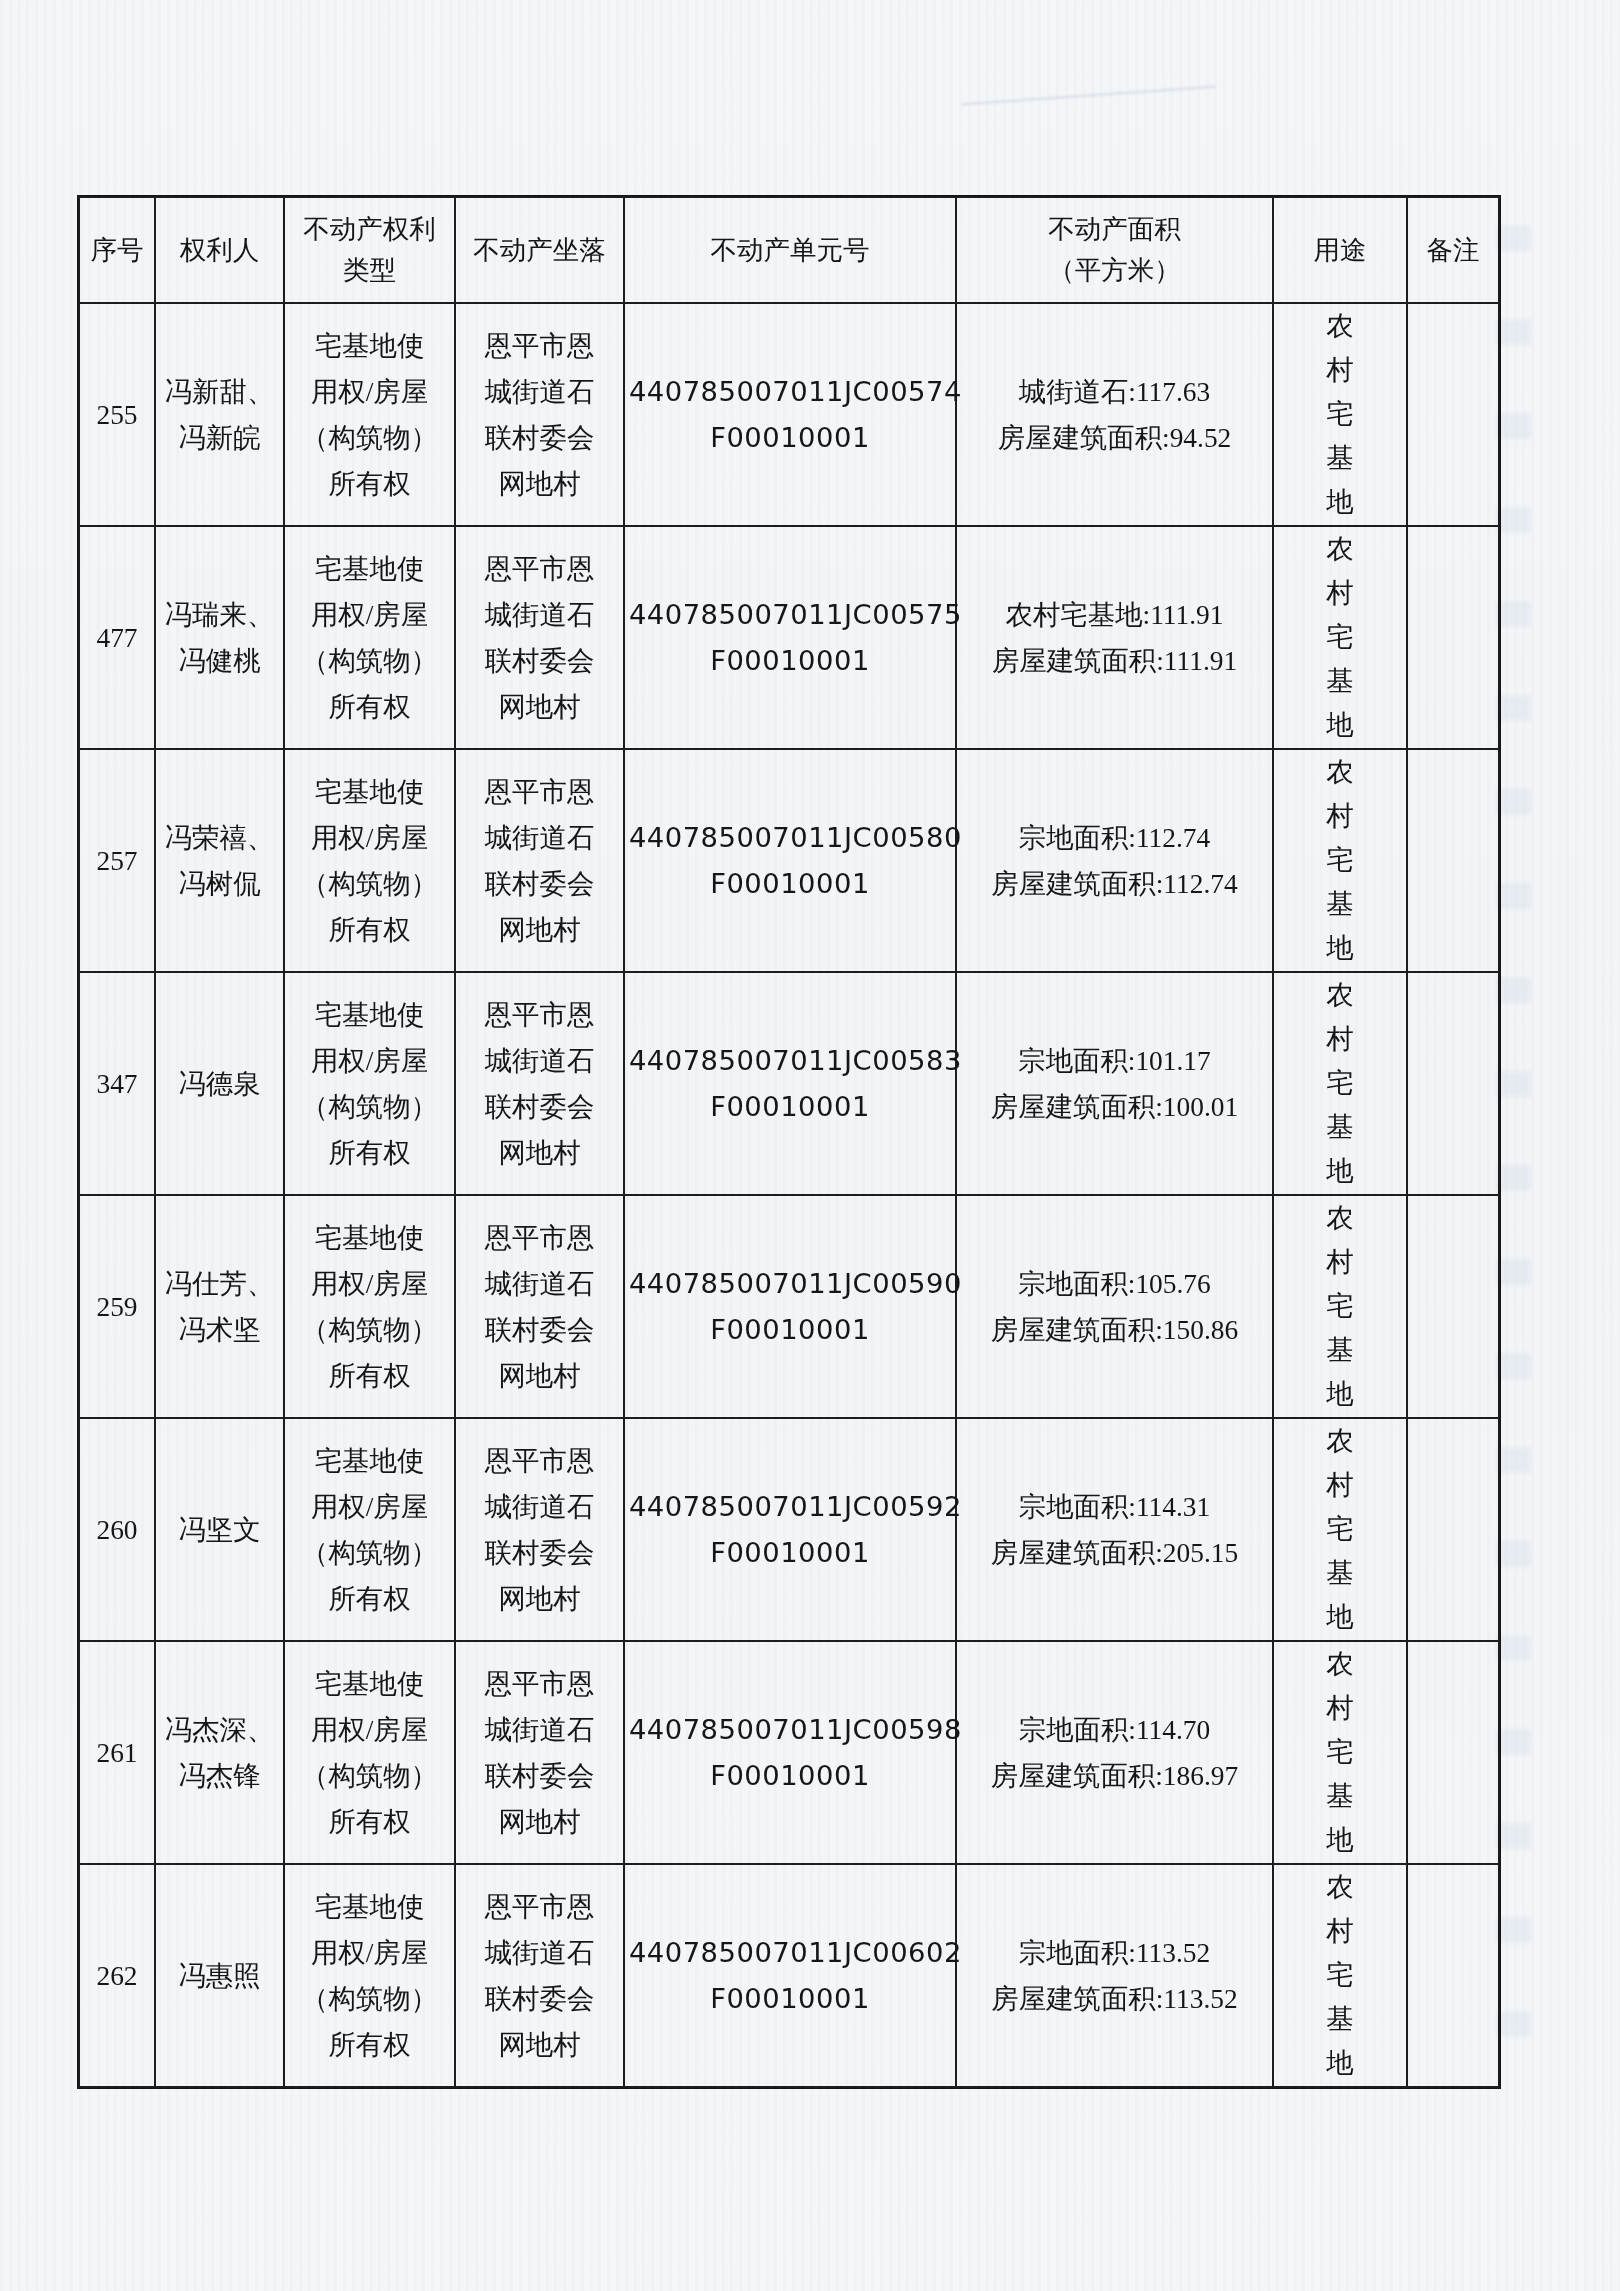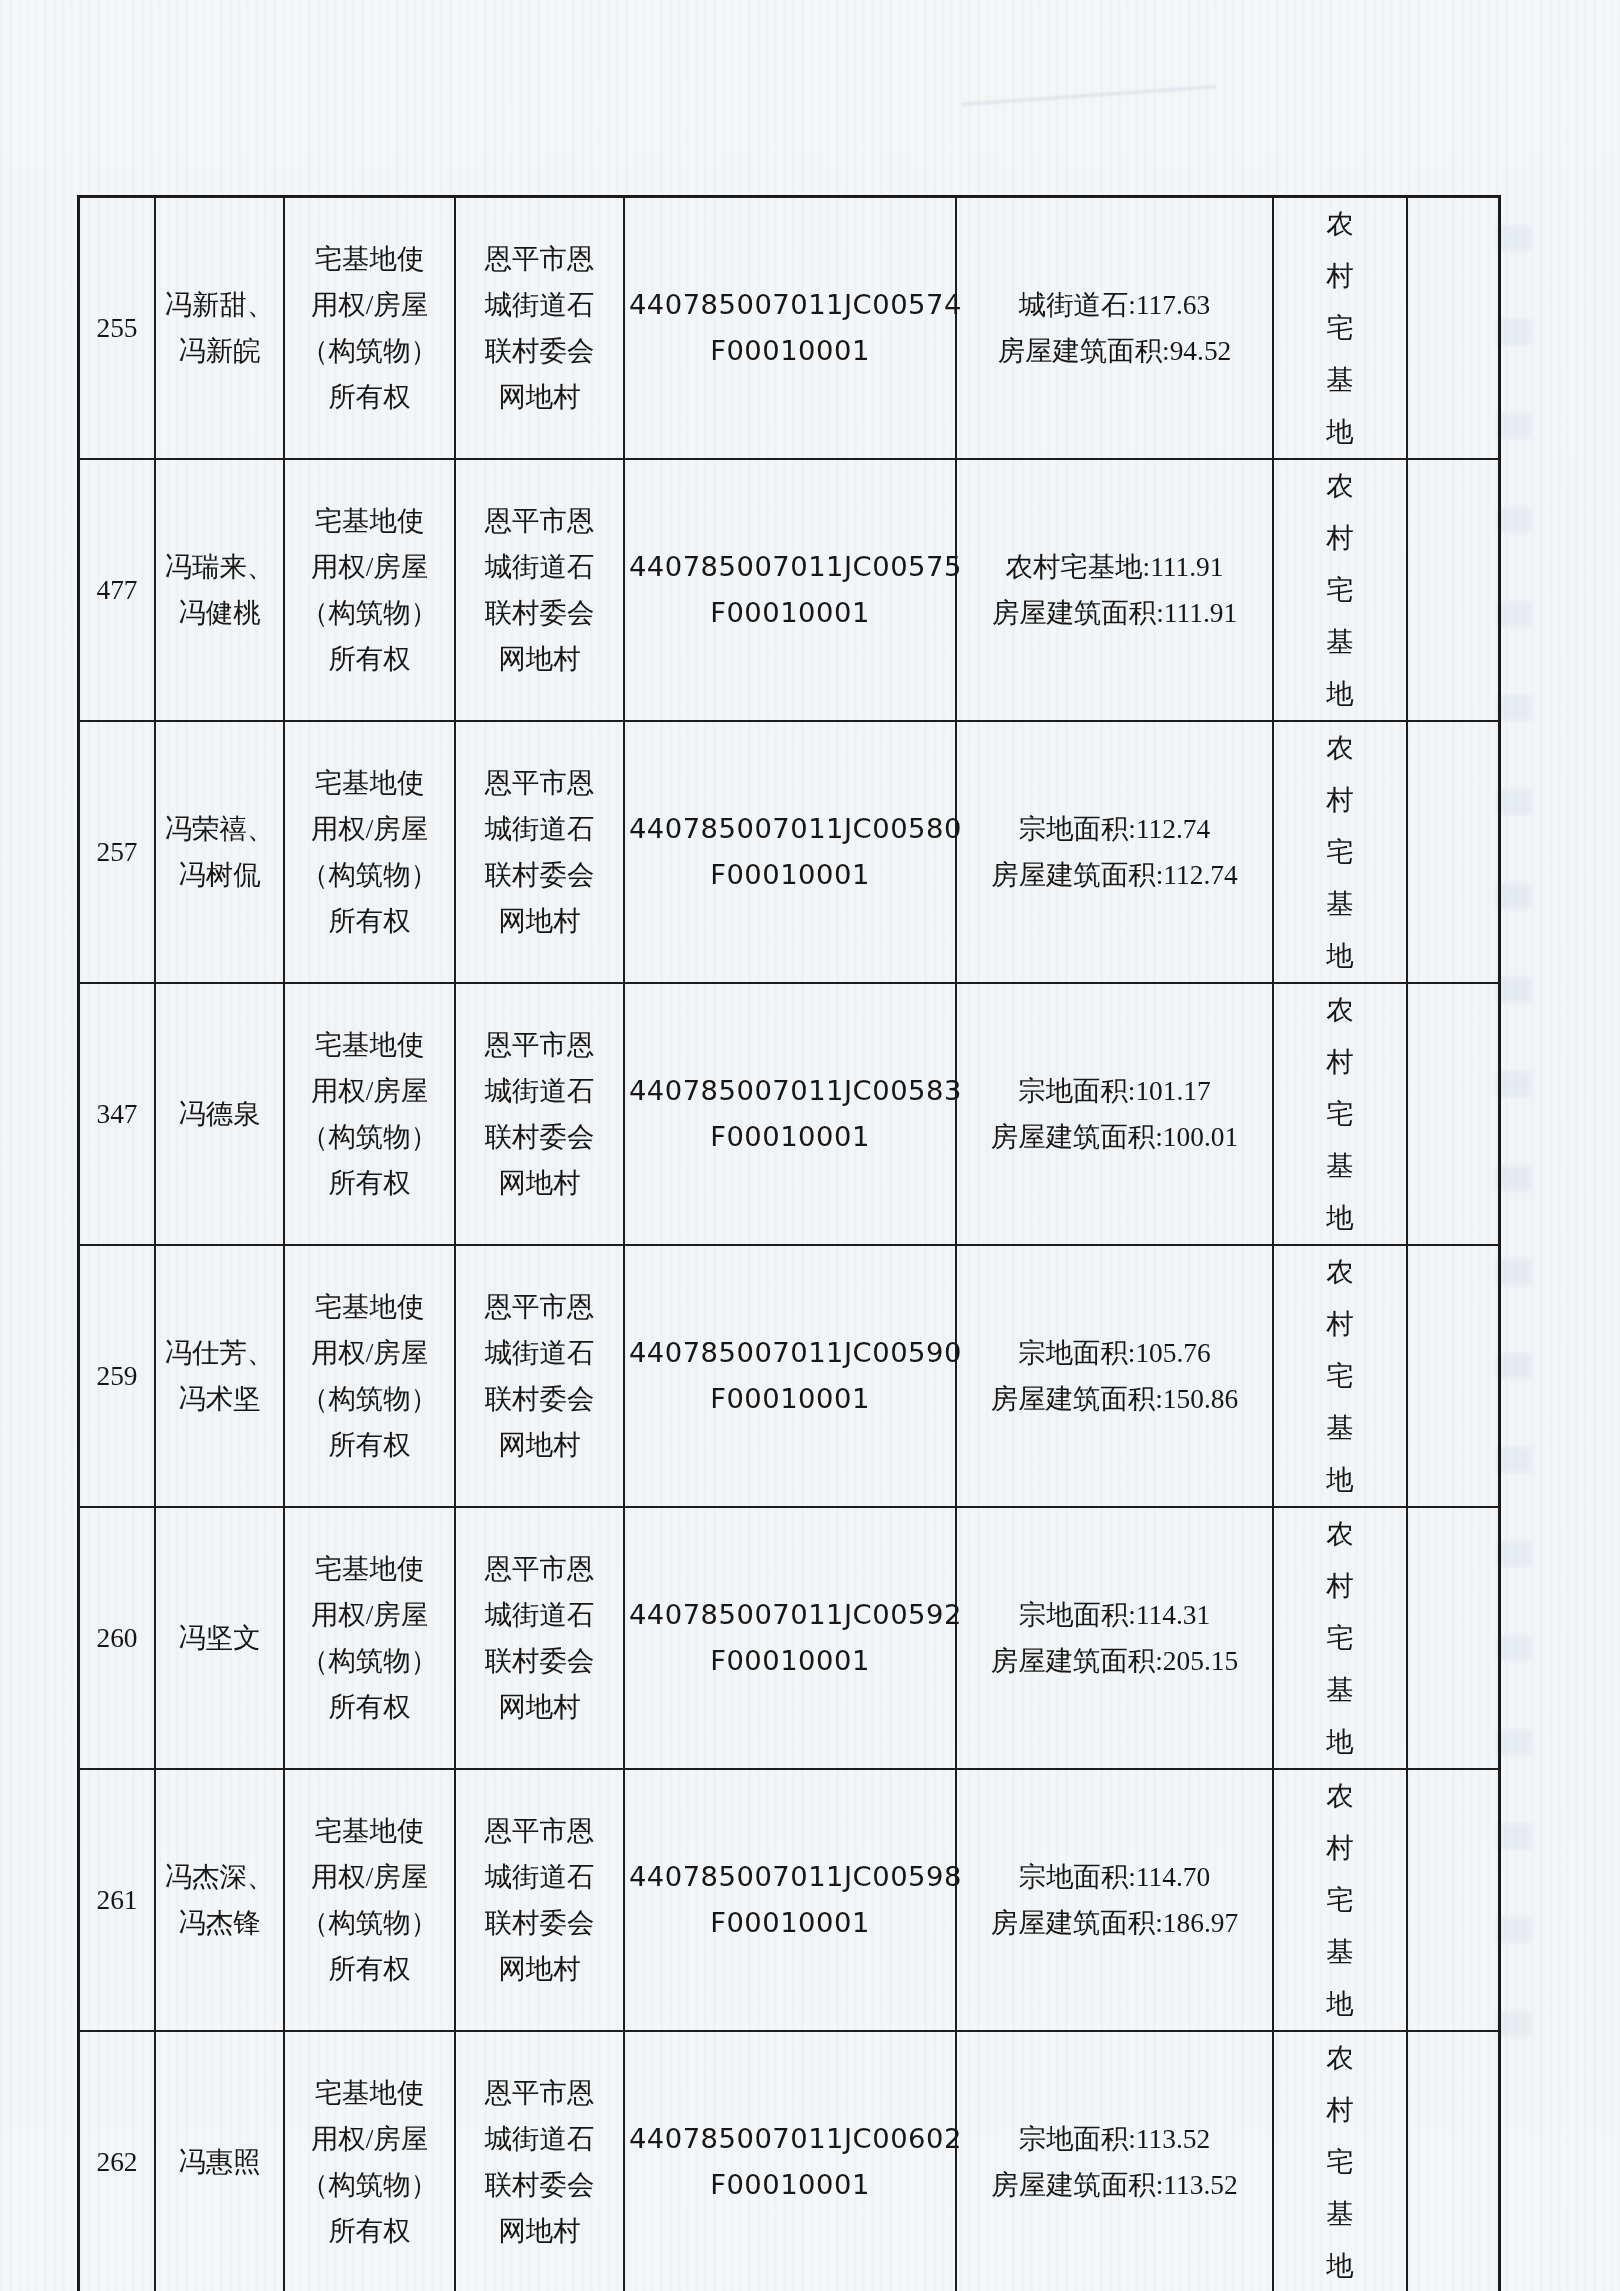--- a/index.html
+++ b/index.html
@@ -53,21 +53,21 @@
   td.c-unit{
     font-family:"DejaVu Sans","Liberation Sans",sans-serif;
     font-size:24.5px;line-height:45px;letter-spacing:0.5px;
   }
   td.c-area{
     text-align:left;padding-left:15.7px;
     font-size:27.4px;line-height:51px;
   }
   td.c-use .vtxt{
     display:inline-block;width:1.15em;
-    word-break:break-all;line-height:52px;
+    word-break:break-all;line-height:44px;
     white-space:normal;
   }
 </style>
 </head>
 <body>
 
 <div class="paper-noise"></div>
 <div class="bleed-streaks"></div>
 <div class="scratch"></div>
 
@@ -76,20 +76,32 @@
     <col style="width:76px">
       <col style="width:129px">
       <col style="width:171px">
       <col style="width:169px">
     <col style="width:332px">
       <col style="width:317px">
       <col style="width:134px">
       <col style="width:92px">
   </colgroup>
   <tbody>
+  <tr class="head">
+    <th>序号</th>
+    <th>权利人</th>
+    <th>不动产权利
+类型</th>
+    <th>不动产坐落</th>
+    <th>不动产单元号</th>
+    <th>不动产面积
+（平方米）</th>
+    <th>用途</th>
+    <th>备注</th>
+  </tr>
 
   <tr class="datarow">
     <td class="c-no">255</td>
     <td class="c-owner">冯新甜、
 冯新皖</td>
     <td class="c-type">宅基地使
 用权/房屋
 （构筑物）
 所有权</td>
     <td class="c-loc">恩平市恩

